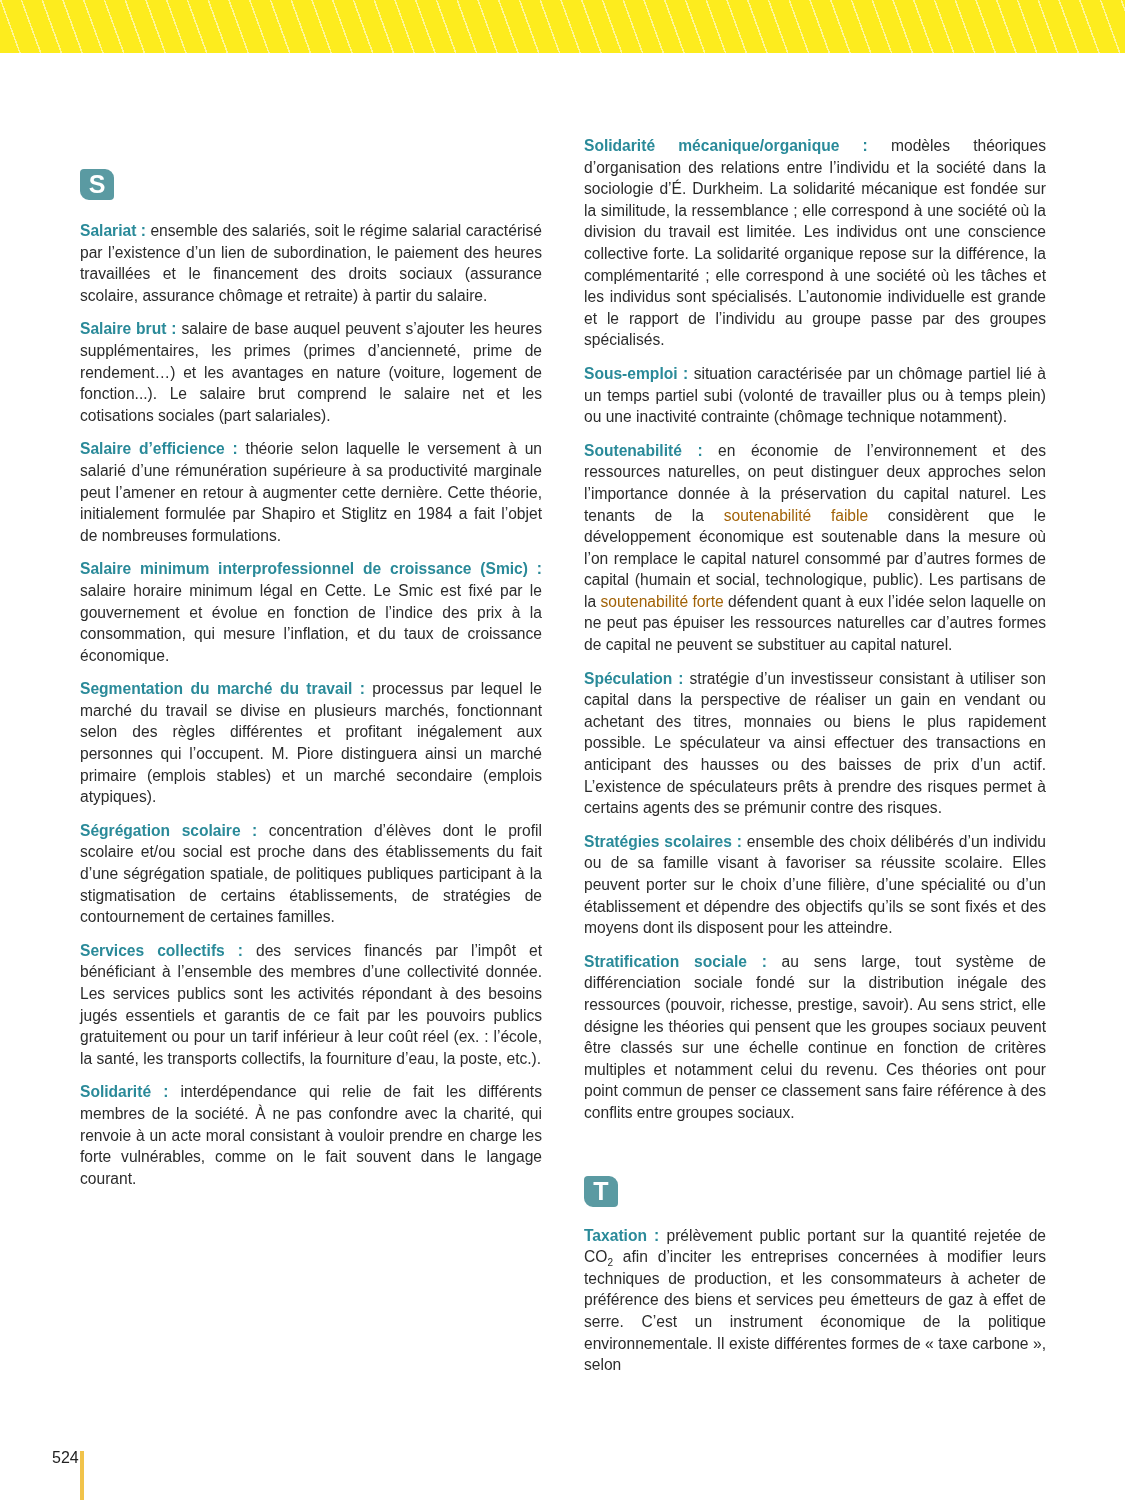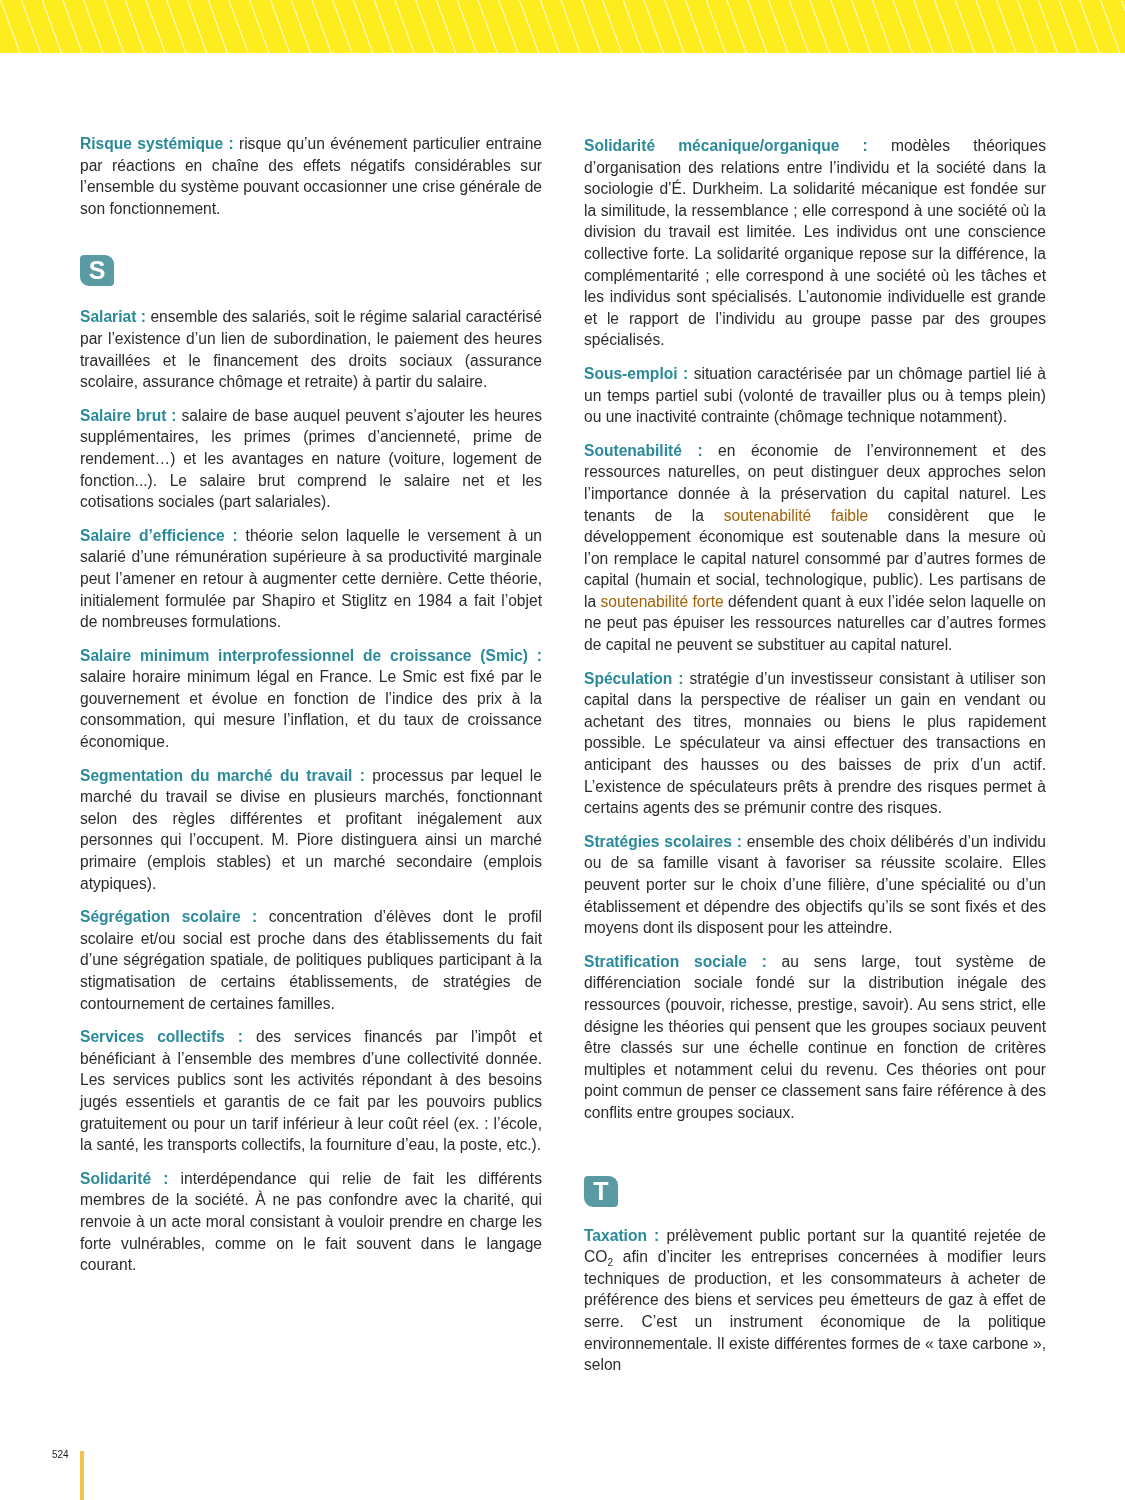--- a/index.html
+++ b/index.html
@@ -30,41 +30,40 @@
   sub { font-size: 10px; line-height: 0; }
   .badge {
     width: 34px; height: 31px; border-radius: 4px 9px 4px 9px;
     background: #5a9aa2; color: #ffffff;
     font-weight: bold; font-size: 25px; line-height: 31px; text-align: center;
   }
   .badge-s { margin: 36px 0 20px 0; }
   .badge-t { margin: 52px 0 18px 0; }
   .page-number {
     position: absolute; left: 52px; top: 1449px;
-    font-size: 10px; color: #222;
+    font-size: 16px; color: #222;
   }
   .page-rule {
     position: absolute; left: 80px; top: 1451px; width: 4px; height: 49px;
     background: #f1c34a;
   }
 </style>
 </head>
 <body>
 
 <div class="top-band"></div>
 
 <div class="column col-left">
-  <p class="entry"><span class="term">Risque systémique :</span><span> risque qu’un événement particulier entraine par réactions en chaîne des effets négatifs considérables sur l’ensemble du système pouvant occasionner une crise générale de son fonctionnement.</span></p>
 
   <div class="badge badge-s">S</div>
 
   <p class="entry"><span class="term">Salariat :</span><span> ensemble des salariés, soit le régime salarial caractérisé par l’existence d’un lien de subordination, le paiement des heures travaillées et le financement des droits sociaux (assurance scolaire, assurance chômage et retraite) à partir du salaire.</span></p>
   <p class="entry"><span class="term">Salaire brut :</span><span> salaire de base auquel peuvent s’ajouter les heures supplémentaires, les primes (primes d’ancienneté, prime de rendement…) et les avantages en nature (voiture, logement de fonction...). Le salaire brut comprend le salaire net et les cotisations sociales (part salariales).</span></p>
   <p class="entry"><span class="term">Salaire d’efficience :</span><span> théorie selon laquelle le versement à un salarié d’une rémunération supérieure à sa productivité marginale peut l’amener en retour à augmenter cette dernière. Cette théorie, initialement formulée par Shapiro et Stiglitz en 1984 a fait l’objet de nombreuses formulations.</span></p>
-  <p class="entry"><span class="term">Salaire minimum interprofessionnel de croissance (Smic) :</span><span> salaire horaire minimum légal en France. Le Smic est fixé par le gouvernement et évolue en fonction de l’indice des prix à la consommation, qui mesure l’inflation, et du taux de croissance économique.</span></p>
+  <p class="entry"><span class="term">Salaire minimum interprofessionnel de croissance (Smic) :</span><span> salaire horaire minimum légal en Cette. Le Smic est fixé par le gouvernement et évolue en fonction de l’indice des prix à la consommation, qui mesure l’inflation, et du taux de croissance économique.</span></p>
   <p class="entry"><span class="term">Segmentation du marché du travail :</span><span> processus par lequel le marché du travail se divise en plusieurs marchés, fonctionnant selon des règles différentes et profitant inégalement aux personnes qui l’occupent. M. Piore distinguera ainsi un marché primaire (emplois stables) et un marché secondaire (emplois atypiques).</span></p>
   <p class="entry"><span class="term">Ségrégation scolaire :</span><span> concentration d’élèves dont le profil scolaire et/ou social est proche dans des établissements du fait d’une ségrégation spatiale, de politiques publiques participant à la stigmatisation de certains établissements, de stratégies de contournement de certaines familles.</span></p>
   <p class="entry"><span class="term">Services collectifs :</span><span> des services financés par l’impôt et bénéficiant à l’ensemble des membres d’une collectivité donnée. Les services publics sont les activités répondant à des besoins jugés essentiels et garantis de ce fait par les pouvoirs publics gratuitement ou pour un tarif inférieur à leur coût réel (ex. : l’école, la santé, les transports collectifs, la fourniture d’eau, la poste, etc.).</span></p>
   <p class="entry"><span class="term">Solidarité :</span><span> interdépendance qui relie de fait les différents membres de la société. À ne pas confondre avec la charité, qui renvoie à un acte moral consistant à vouloir prendre en charge les forte vulnérables, comme on le fait souvent dans le langage courant.</span></p>
 </div>
 
 <div class="column col-right">
   <p class="entry"><span class="term">Solidarité mécanique/organique :</span><span> modèles théoriques d’organisation des relations entre l’individu et la société dans la sociologie d’É. Durkheim. La solidarité mécanique est fondée sur la similitude, la ressemblance ; elle correspond à une société où la division du travail est limitée. Les individus ont une conscience collective forte. La solidarité organique repose sur la différence, la complémentarité ; elle correspond à une société où les tâches et les individus sont spécialisés. L’autonomie individuelle est grande et le rapport de l’individu au groupe passe par des groupes spécialisés.</span></p>
   <p class="entry"><span class="term">Sous-emploi :</span><span> situation caractérisée par un chômage partiel lié à un temps partiel subi (volonté de travailler plus ou à temps plein) ou une inactivité contrainte (chômage technique notamment).</span></p>
   <p class="entry"><span class="term">Soutenabilité :</span><span> en économie de l’environnement et des ressources naturelles, on peut distinguer deux approches selon l’importance donnée à la préservation du capital naturel. Les tenants de la </span><span class="strong">soutenabilité faible</span><span> considèrent que le développement économique est soutenable dans la mesure où l’on remplace le capital naturel consommé par d’autres formes de capital (humain et social, technologique, public). Les partisans de la </span><span class="strong">soutenabilité forte</span><span> défendent quant à eux l’idée selon laquelle on ne peut pas épuiser les ressources naturelles car d’autres formes de capital ne peuvent se substituer au capital naturel.</span></p>

